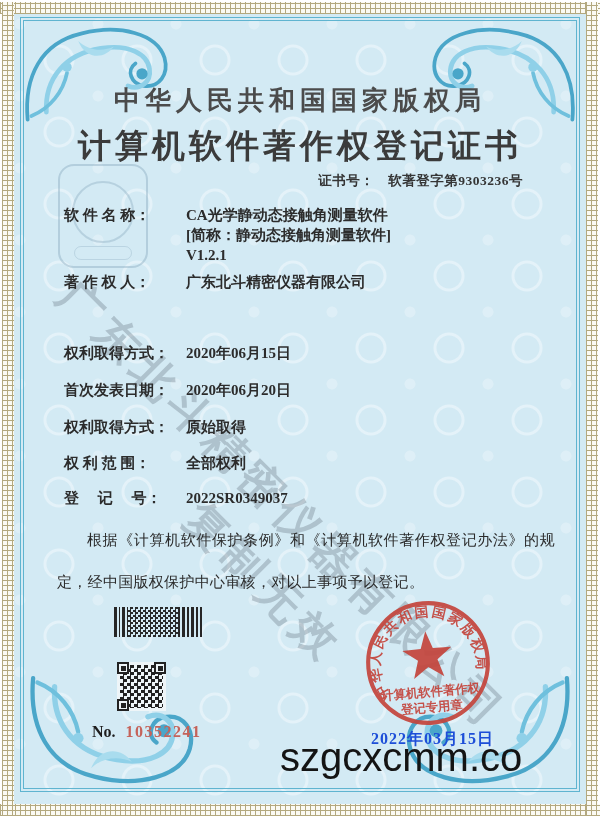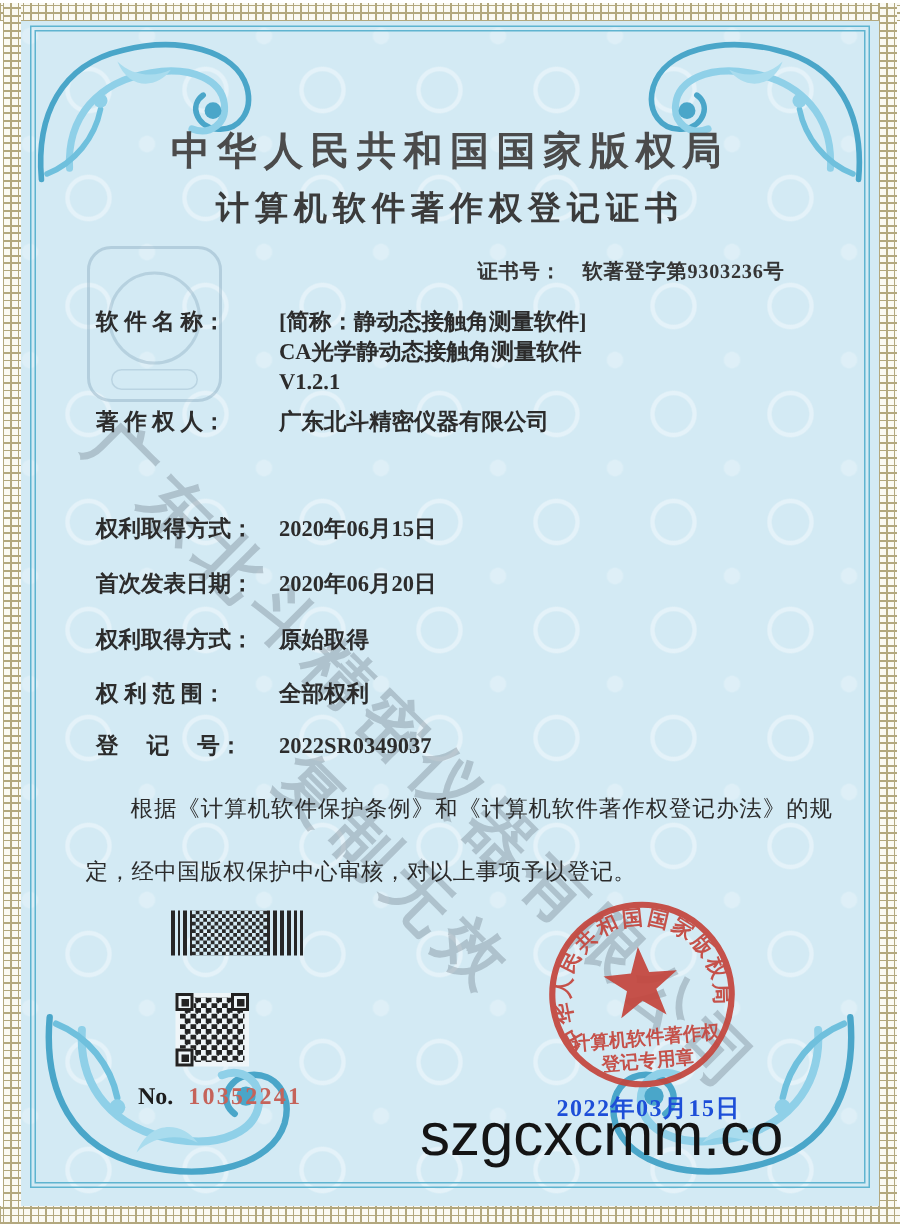--- a/index.html
+++ b/index.html
@@ -74,21 +74,21 @@
   .wm.invalid{left:198px; top:476px; font-size:44px; letter-spacing:7px;}
 
   
   .t{position:absolute; z-index:6; color:#2c2c2c;}
   .authority{
     left:0; right:0; top:69px; text-align:center;
     font-size:26px; font-weight:700; letter-spacing:5px; color:#4b4b4b;
   }
   .cert-title{
     left:0; right:0; top:110px; text-align:center;
-    font-size:22px; font-weight:700; letter-spacing:4px; color:#3b3b3b;
+    font-size:33px; font-weight:700; letter-spacing:4px; color:#3b3b3b;
   }
   .certno{
     left:11px; right:63px; top:158px; text-align:right;
     font-size:13.5px; font-weight:700; color:#353535; letter-spacing:.5px;
   }
   .certno .gap{display:inline-block; width:14px;}
 
   .frow{left:50px; font-size:15px; font-weight:700; line-height:20px;}
   .frow .lbl{position:absolute; left:0; top:0; width:122px; white-space:nowrap;}
   .frow .val{position:absolute; left:122px; top:0; white-space:nowrap;}
@@ -185,22 +185,22 @@
     <div class="wm company">广东北斗精密仪器有限公司</div>
     <div class="wm invalid">复制无效</div>
 
     <div class="t authority">中华人民共和国国家版权局</div>
     <div class="t cert-title">计算机软件著作权登记证书</div>
     <div class="t certno"><span>证书号：</span><span class="gap"></span><span>软著登字第9303236号</span></div>
 
     <div class="t frow r0">
       <span class="lbl">软 件 名 称：</span>
       <span class="val">
+        <div>CA光学静动态接触角测量软件</div>
         <div>[简称：静动态接触角测量软件]</div>
-        <div>CA光学静动态接触角测量软件</div>
         <div>V1.2.1</div>
       </span>
     </div>
     <div class="t frow r1">
       <span class="lbl">著 作 权 人：</span>
       <span class="val">广东北斗精密仪器有限公司</span>
     </div>
     <div class="t frow r2">
       <span class="lbl">权利取得方式：</span>
       <span class="val">2020年06月15日</span>

